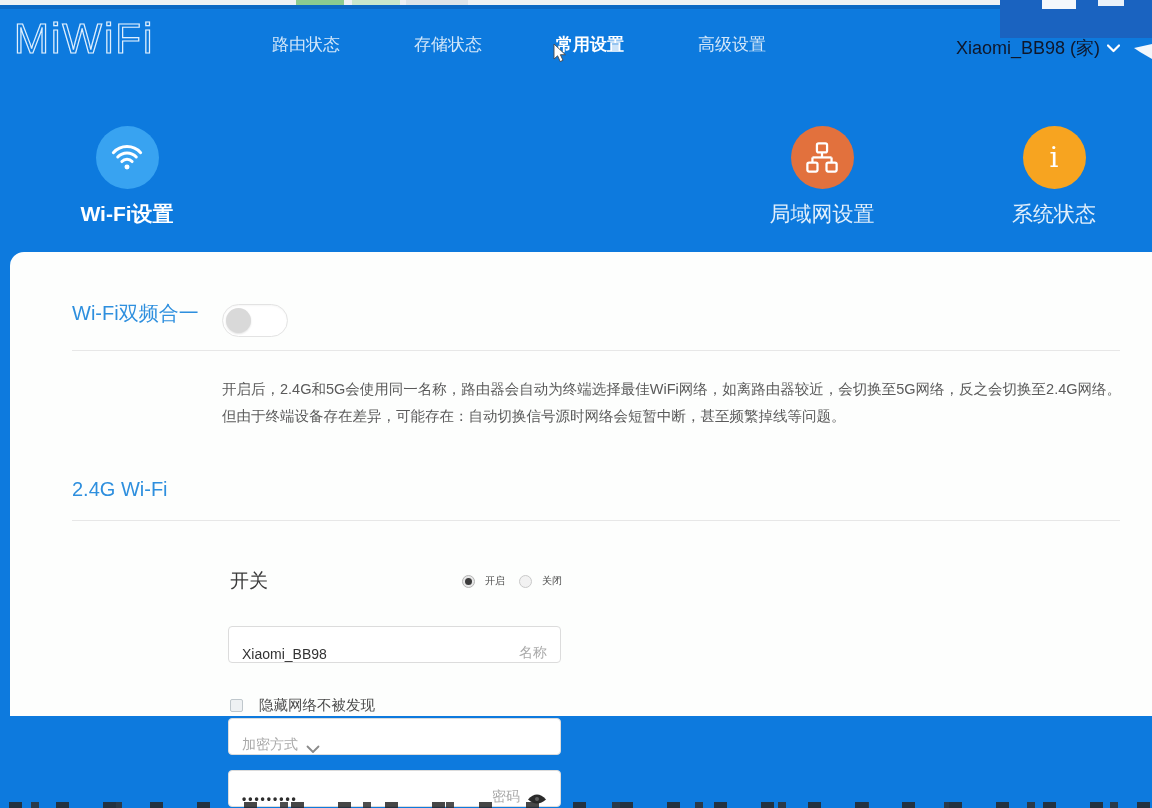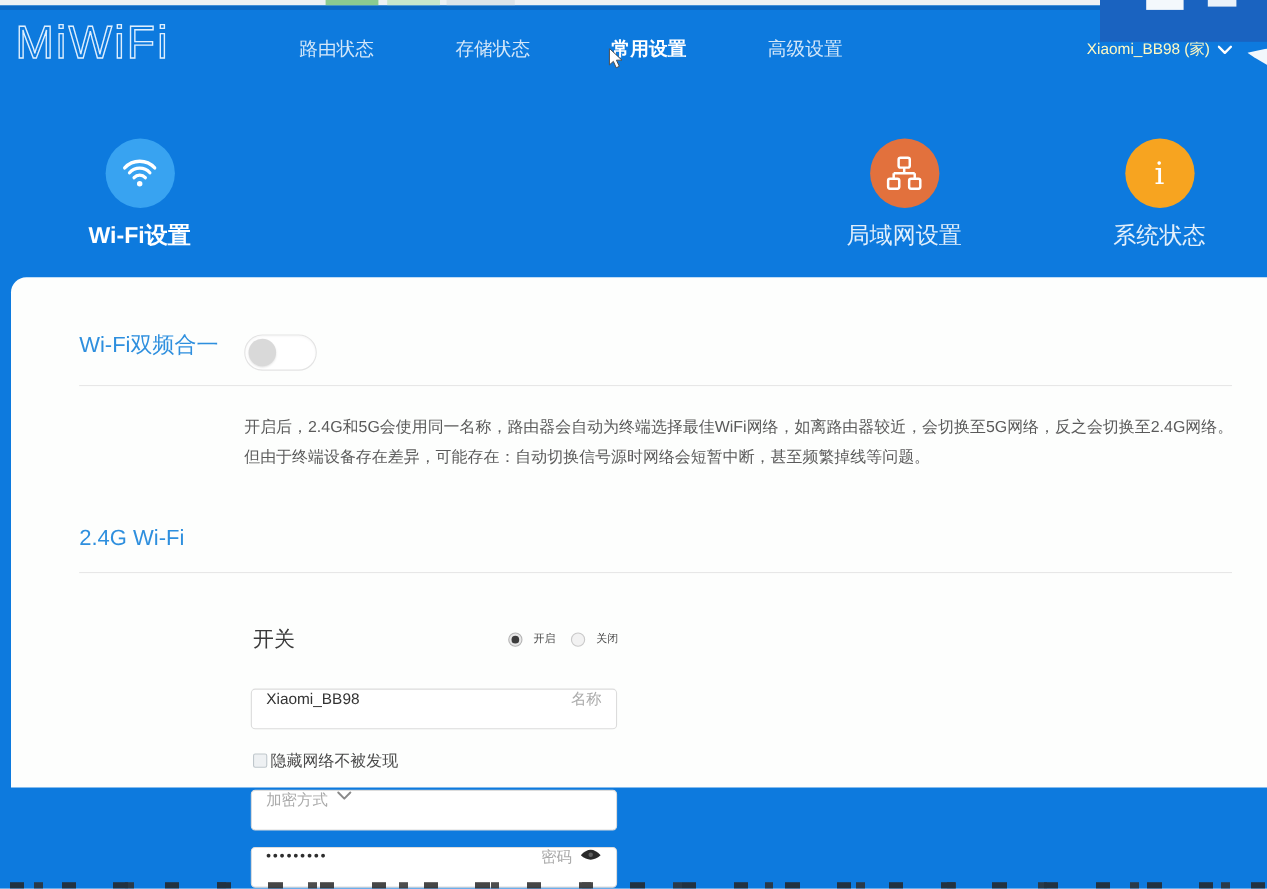--- a/index.html
+++ b/index.html
@@ -20,21 +20,21 @@
   .logo { position:absolute; left:14px; top:6px; font-size:42px; letter-spacing:2px;
           color:rgba(255,255,255,0.92); font-weight:400;
           -webkit-text-stroke:1.2px rgba(235,245,255,0.95); }
   @supports (-webkit-text-stroke: 1px white) {
     .logo { color:transparent; }
   }
   .nav { position:absolute; left:248px; top:24px; display:flex; gap:74px;margin-left:24px; }
   .nav-item { font-size:17px; color:rgba(255,255,255,0.82); cursor:pointer; white-space:nowrap; }
   .nav-item.active { color:#ffffff; font-weight:bold; }
   .account { position:absolute; right:32px; top:27px; display:flex; align-items:center; gap:7px;
-             color:#fef9c3; font-size:14px; cursor:pointer; }
+             color:#0f172a; font-size:18px; cursor:pointer; }
   .cursor-glyph { position:absolute; left:553px; top:44px; }
 
   
   .overlay-box { position:absolute; right:0; top:0; width:152px; height:38px; background:#1a63c0; }
   .overlay-frag1 { position:absolute; left:42px; top:0; width:34px; height:9px; background:#f4f8fc; }
   .overlay-frag2 { position:absolute; left:98px; top:0; width:26px; height:6px; background:#eaf2fa; }
   .plane-icon { position:absolute; right:0; top:44px; }
 
   
   .quick-band { position:absolute; top:70px; left:0; width:1152px; height:184px; }
@@ -66,30 +66,30 @@
   .form-label { position:absolute; left:220px; top:316px; font-size:19px; color:#3a3a3a; }
   .radio-group { position:absolute; left:452px; top:322px; display:flex; align-items:center; gap:10px;
                  font-size:10px; color:#4a4a4a; }
   .radio { width:13px; height:13px; border-radius:50%; border:1px solid #c9c9c9; background:#f2f2f2;
            display:inline-flex; align-items:center; justify-content:center; cursor:pointer; }
   .radio.checked { background:#e8e8e8; border-color:#b5b5b5; }
   .radio.checked::after { content:""; width:7px; height:7px; border-radius:50%; background:#3c3c3c; }
   .radio-label { cursor:pointer; margin-right:4px; }
 
   .field { position:absolute; left:218px; width:333px; height:37px; border:1px solid #dcdcdc;
-           border-radius:4px; background:#fff; display:flex; align-items:flex-start; padding:0 13px;
+           border-radius:4px; background:#fff; display:flex; align-items:flex-end; padding:0 13px;
            cursor:text; }
   .f-ssid { top:374px; } .f-enc { top:466px; cursor:pointer; } .f-pwd { top:518px; }
   .field-value { flex:1; font-size:14px; color:#333333; white-space:nowrap; }
   .field-hint { font-size:14px; color:#aaaaaa; white-space:nowrap; }
   .pwd-dots { font-size:12px; font-weight:bold; letter-spacing:2px; color:#2d2d2d; }
   .chev { margin-left:8px; display:inline-flex; }
   .eye { margin-left:7px; display:inline-flex; cursor:pointer; }
 
-  .check-row { position:absolute; left:220px; top:430px; display:flex; align-items:center; gap:3px;
+  .check-row { position:absolute; left:220px; top:444px; display:flex; align-items:center; gap:16px;
                font-size:14.5px; color:#4a4a4a; cursor:pointer; }
   .checkbox { width:13px; height:13px; border:1px solid #bfc7cc; background:#eef1f3; border-radius:2px; }
 
   
   .subtitle-frags { position:absolute; left:0; bottom:0; width:1152px; height:6px;
       background:
         repeating-linear-gradient(90deg, transparent 0 9px, #262626 9px 22px, transparent 22px 47px),
         repeating-linear-gradient(90deg, transparent 0 31px, #303030 31px 39px, transparent 39px 83px);
       opacity:0.85; }
 </style>

